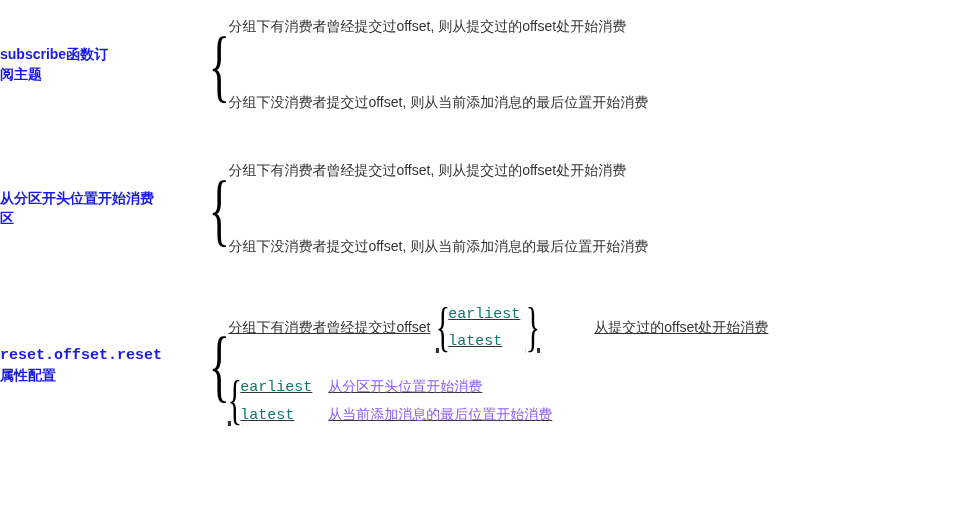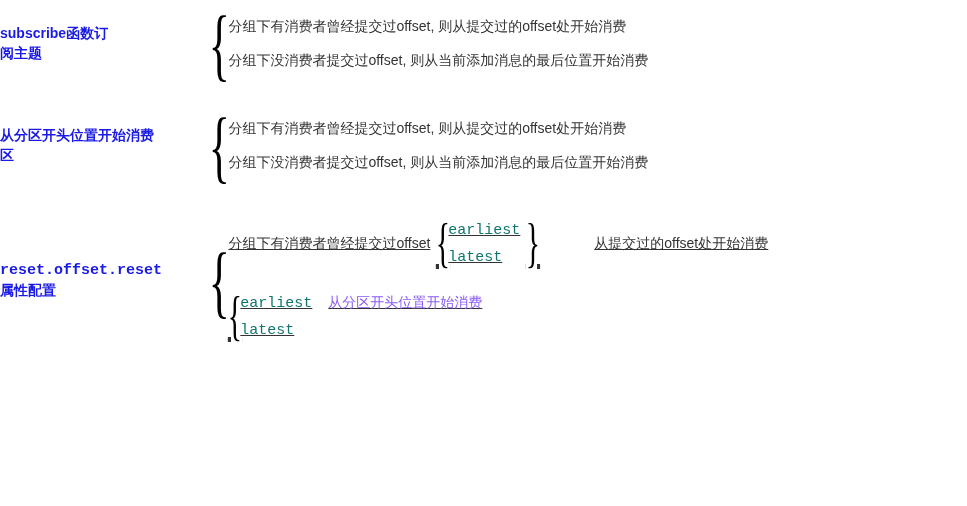--- a/index.html
+++ b/index.html
@@ -47,21 +47,21 @@
     font-size: 54px;
     line-height: 0.55;
     transform: scaleX(0.55);
     display: inline-block;
     user-select: none;
     color: #000;
   }
   .branches {
     display: flex;
     flex-direction: column;
-    gap: 16px;
+    gap: 58px;
     margin-left: -10px;
   }
   .branch-row {
     display: flex;
     align-items: center;
     gap: 6px;
     white-space: nowrap;
   }
   .mono-green {
     font-family: "Consolas", "Courier New", monospace;
@@ -134,18 +134,19 @@
 
     <div class="branch-row">
       <span class="brace-small" style="margin:0 -6px;">{</span>
       <div class="sub-lines">
         <div class="sub-line">
           <span class="mono-green" style="min-width:76px;">earliest</span>
           <span class="right-text">从分区开头位置开始消费</span>
         </div>
         <div class="sub-line">
           <span class="mono-green" style="min-width:76px;">latest</span>
+          <span class="right-text">从当前添加消息的最后位置开始消费</span>
         </div>
       </div>
     </div>
 
   </div>
 </div>
 
 </body></html>

